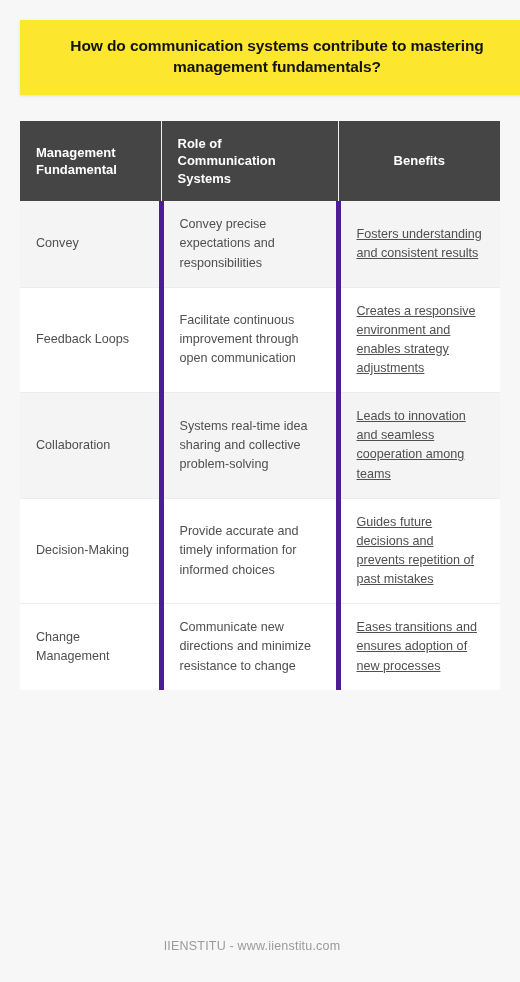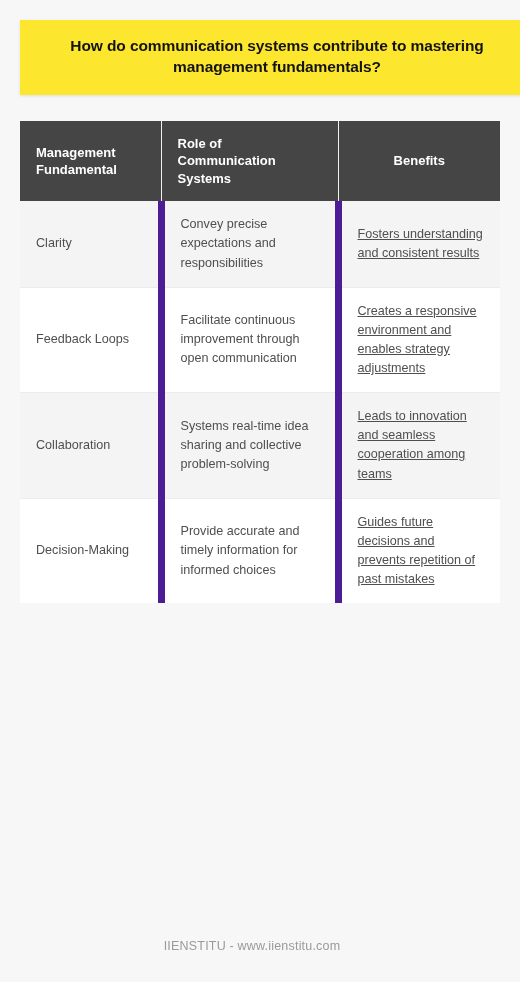--- a/index.html
+++ b/index.html
@@ -79,21 +79,21 @@
     text-align: center;
   }
 
   table.matrix tbody td {
     font-size: 12.6px;
     line-height: 1.52;
     color: #4f4f4f;
     text-align: left;
     vertical-align: middle;
     padding: 14px 16px 14px 16px;
-    border-right: 7px solid #4c1d95;
+    border-right: 5px solid #4c1d95;
     border-bottom: 1px solid #ececec;
     box-sizing: border-box;
   }
   table.matrix tbody td:last-child {
     border-right: none;
     text-decoration: underline;
   }
   table.matrix tbody tr:last-child td {
     border-bottom: none;
   }
@@ -136,39 +136,44 @@
       </colgroup>
       <thead>
         <tr>
           <th>Management Fundamental</th>
           <th>Role of Communication Systems</th>
           <th>Benefits</th>
         </tr>
       </thead>
       <tbody>
         <tr class="odd">
-          <td>Clarity</td>
+          <td>Convey</td>
           <td>Convey precise expectations and responsibilities</td>
           <td>Fosters understanding and consistent results</td>
         </tr>
         <tr class="even">
           <td>Feedback Loops</td>
           <td>Facilitate continuous improvement through open communication</td>
           <td>Creates a responsive environment and enables strategy adjustments</td>
         </tr>
         <tr class="odd">
           <td>Collaboration</td>
           <td>Systems real-time idea sharing and collective problem-solving</td>
           <td>Leads to innovation and seamless cooperation among teams</td>
         </tr>
         <tr class="even">
           <td>Decision-Making</td>
           <td>Provide accurate and timely information for informed choices</td>
           <td>Guides future decisions and prevents repetition of past mistakes</td>
         </tr>
+        <tr class="even">
+          <td>Change Management</td>
+          <td>Communicate new directions and minimize resistance to change</td>
+          <td>Eases transitions and ensures adoption of new processes</td>
+        </tr>
       </tbody>
     </table>
   </div>
 
   <div class="footer">
     <span class="footer-text">IIENSTITU - www.iienstitu.com</span>
   </div>
 
 </div>
 

